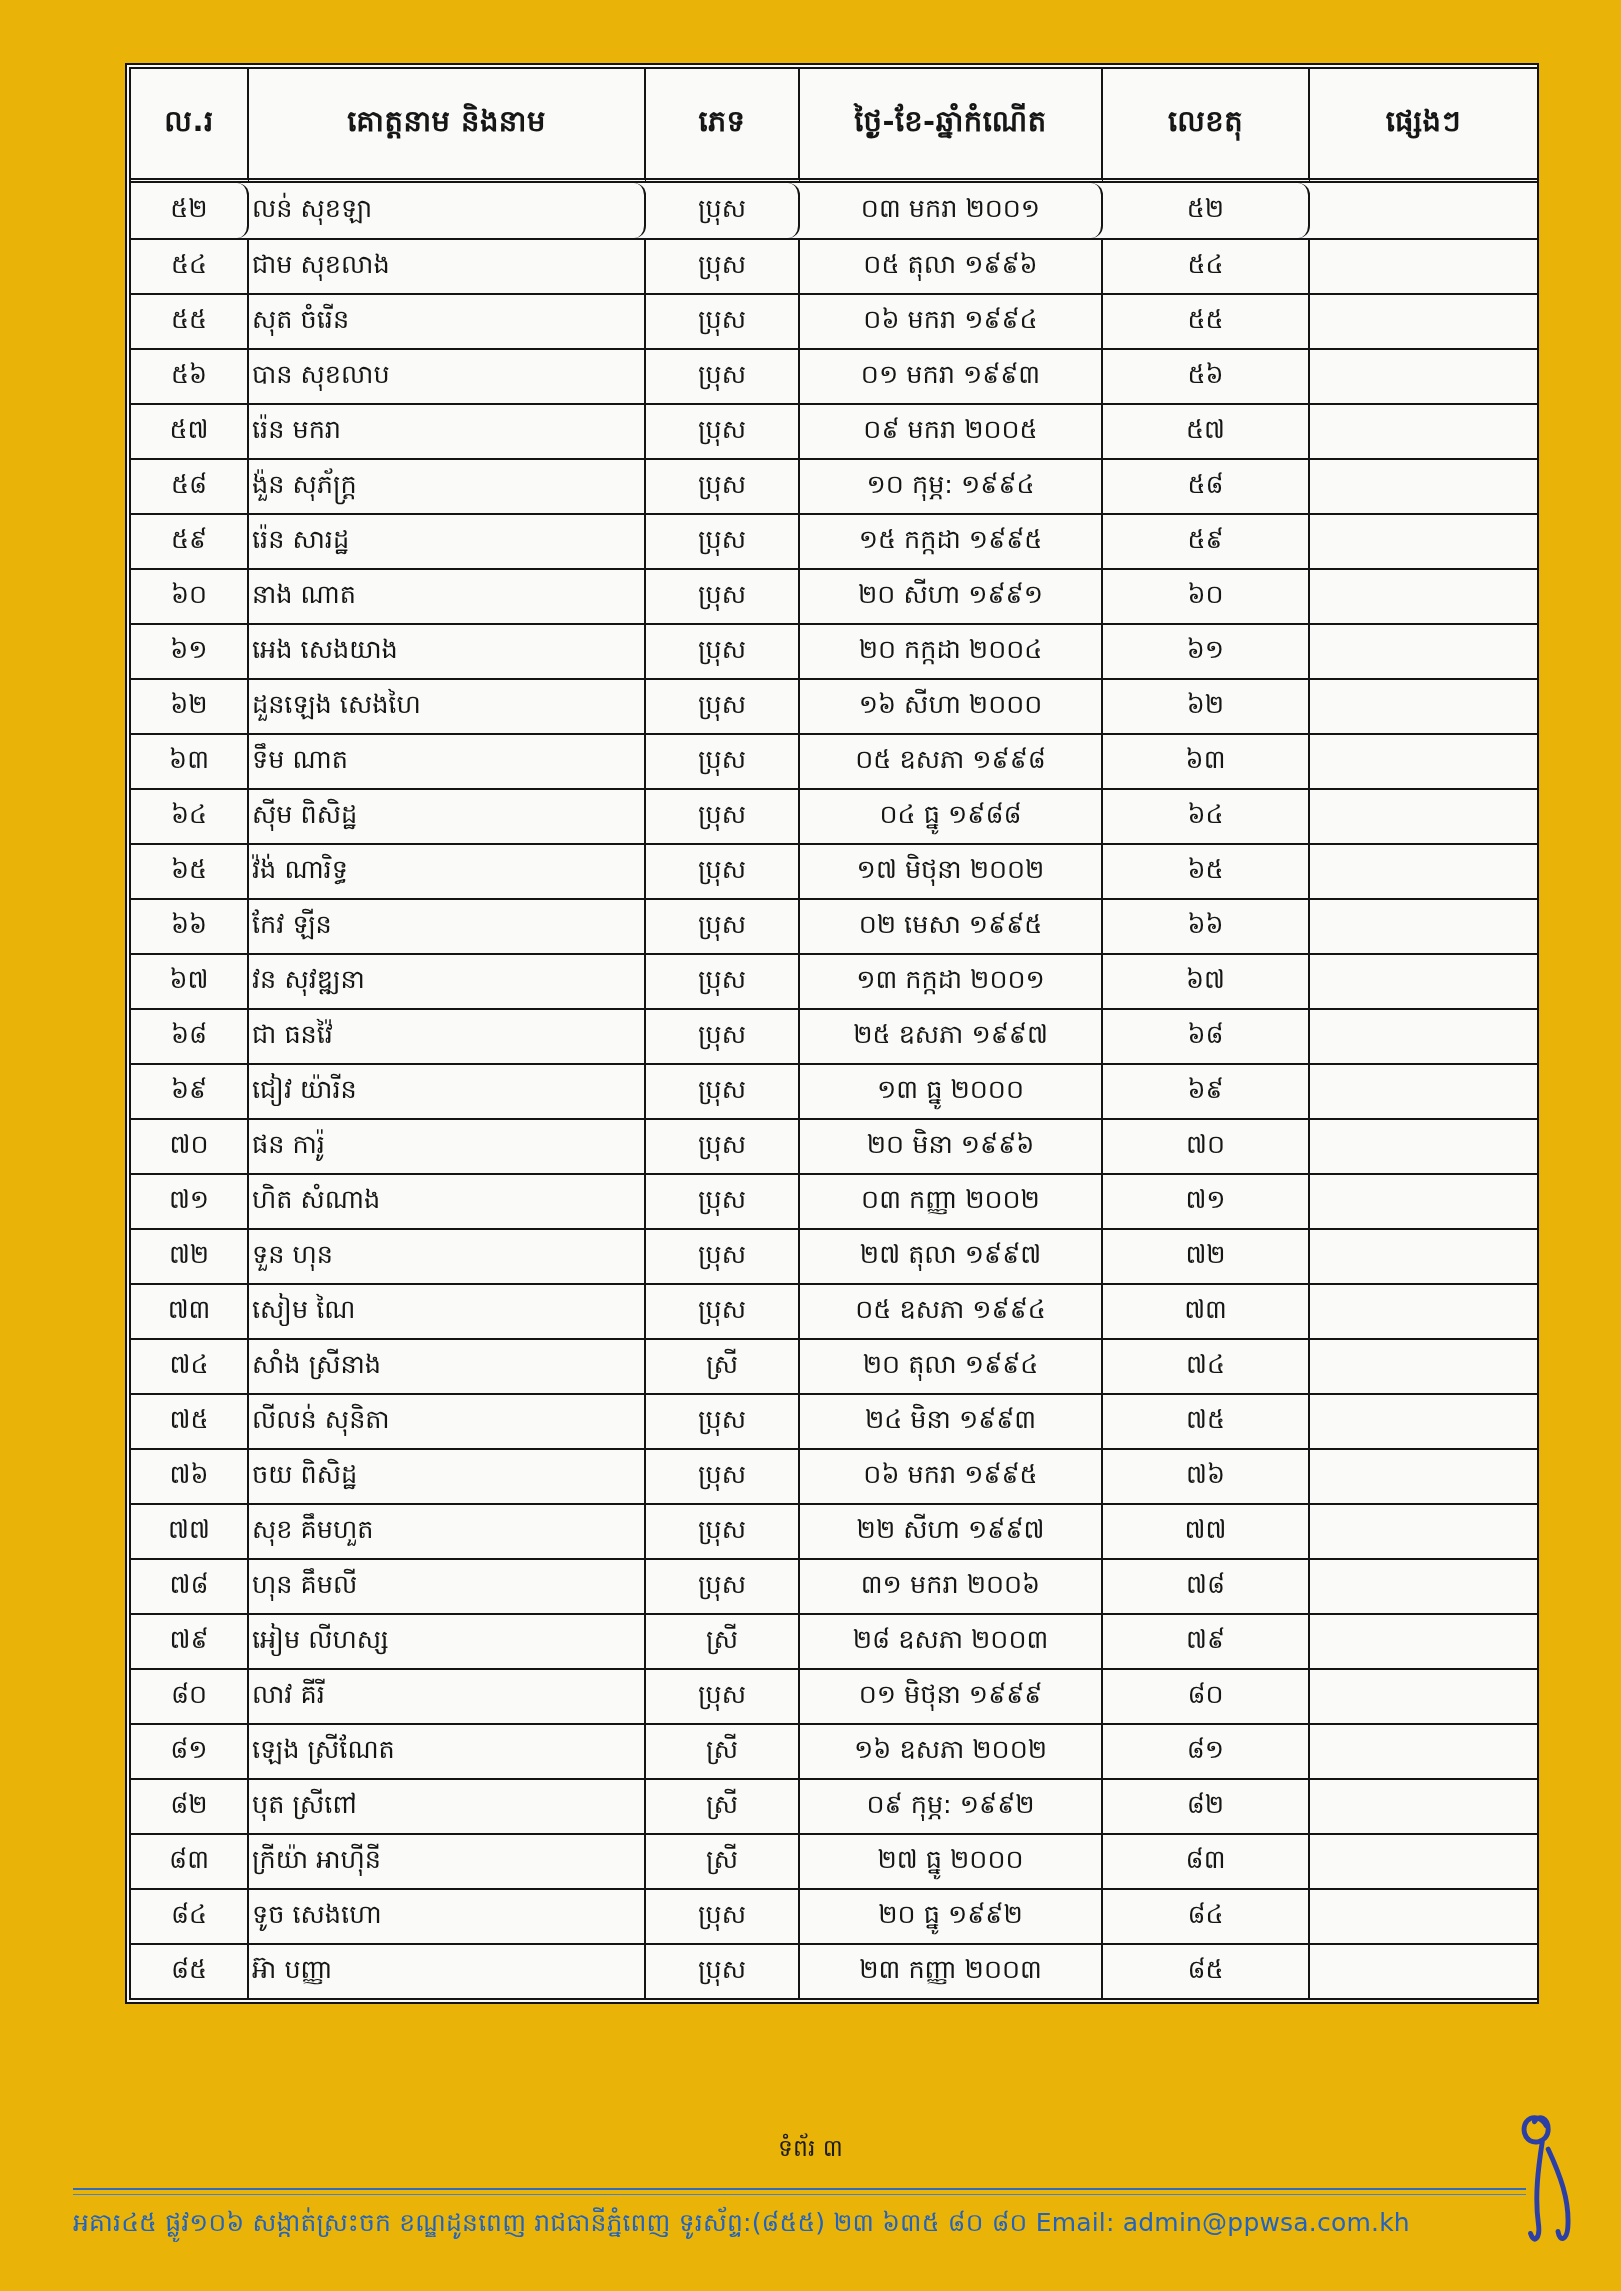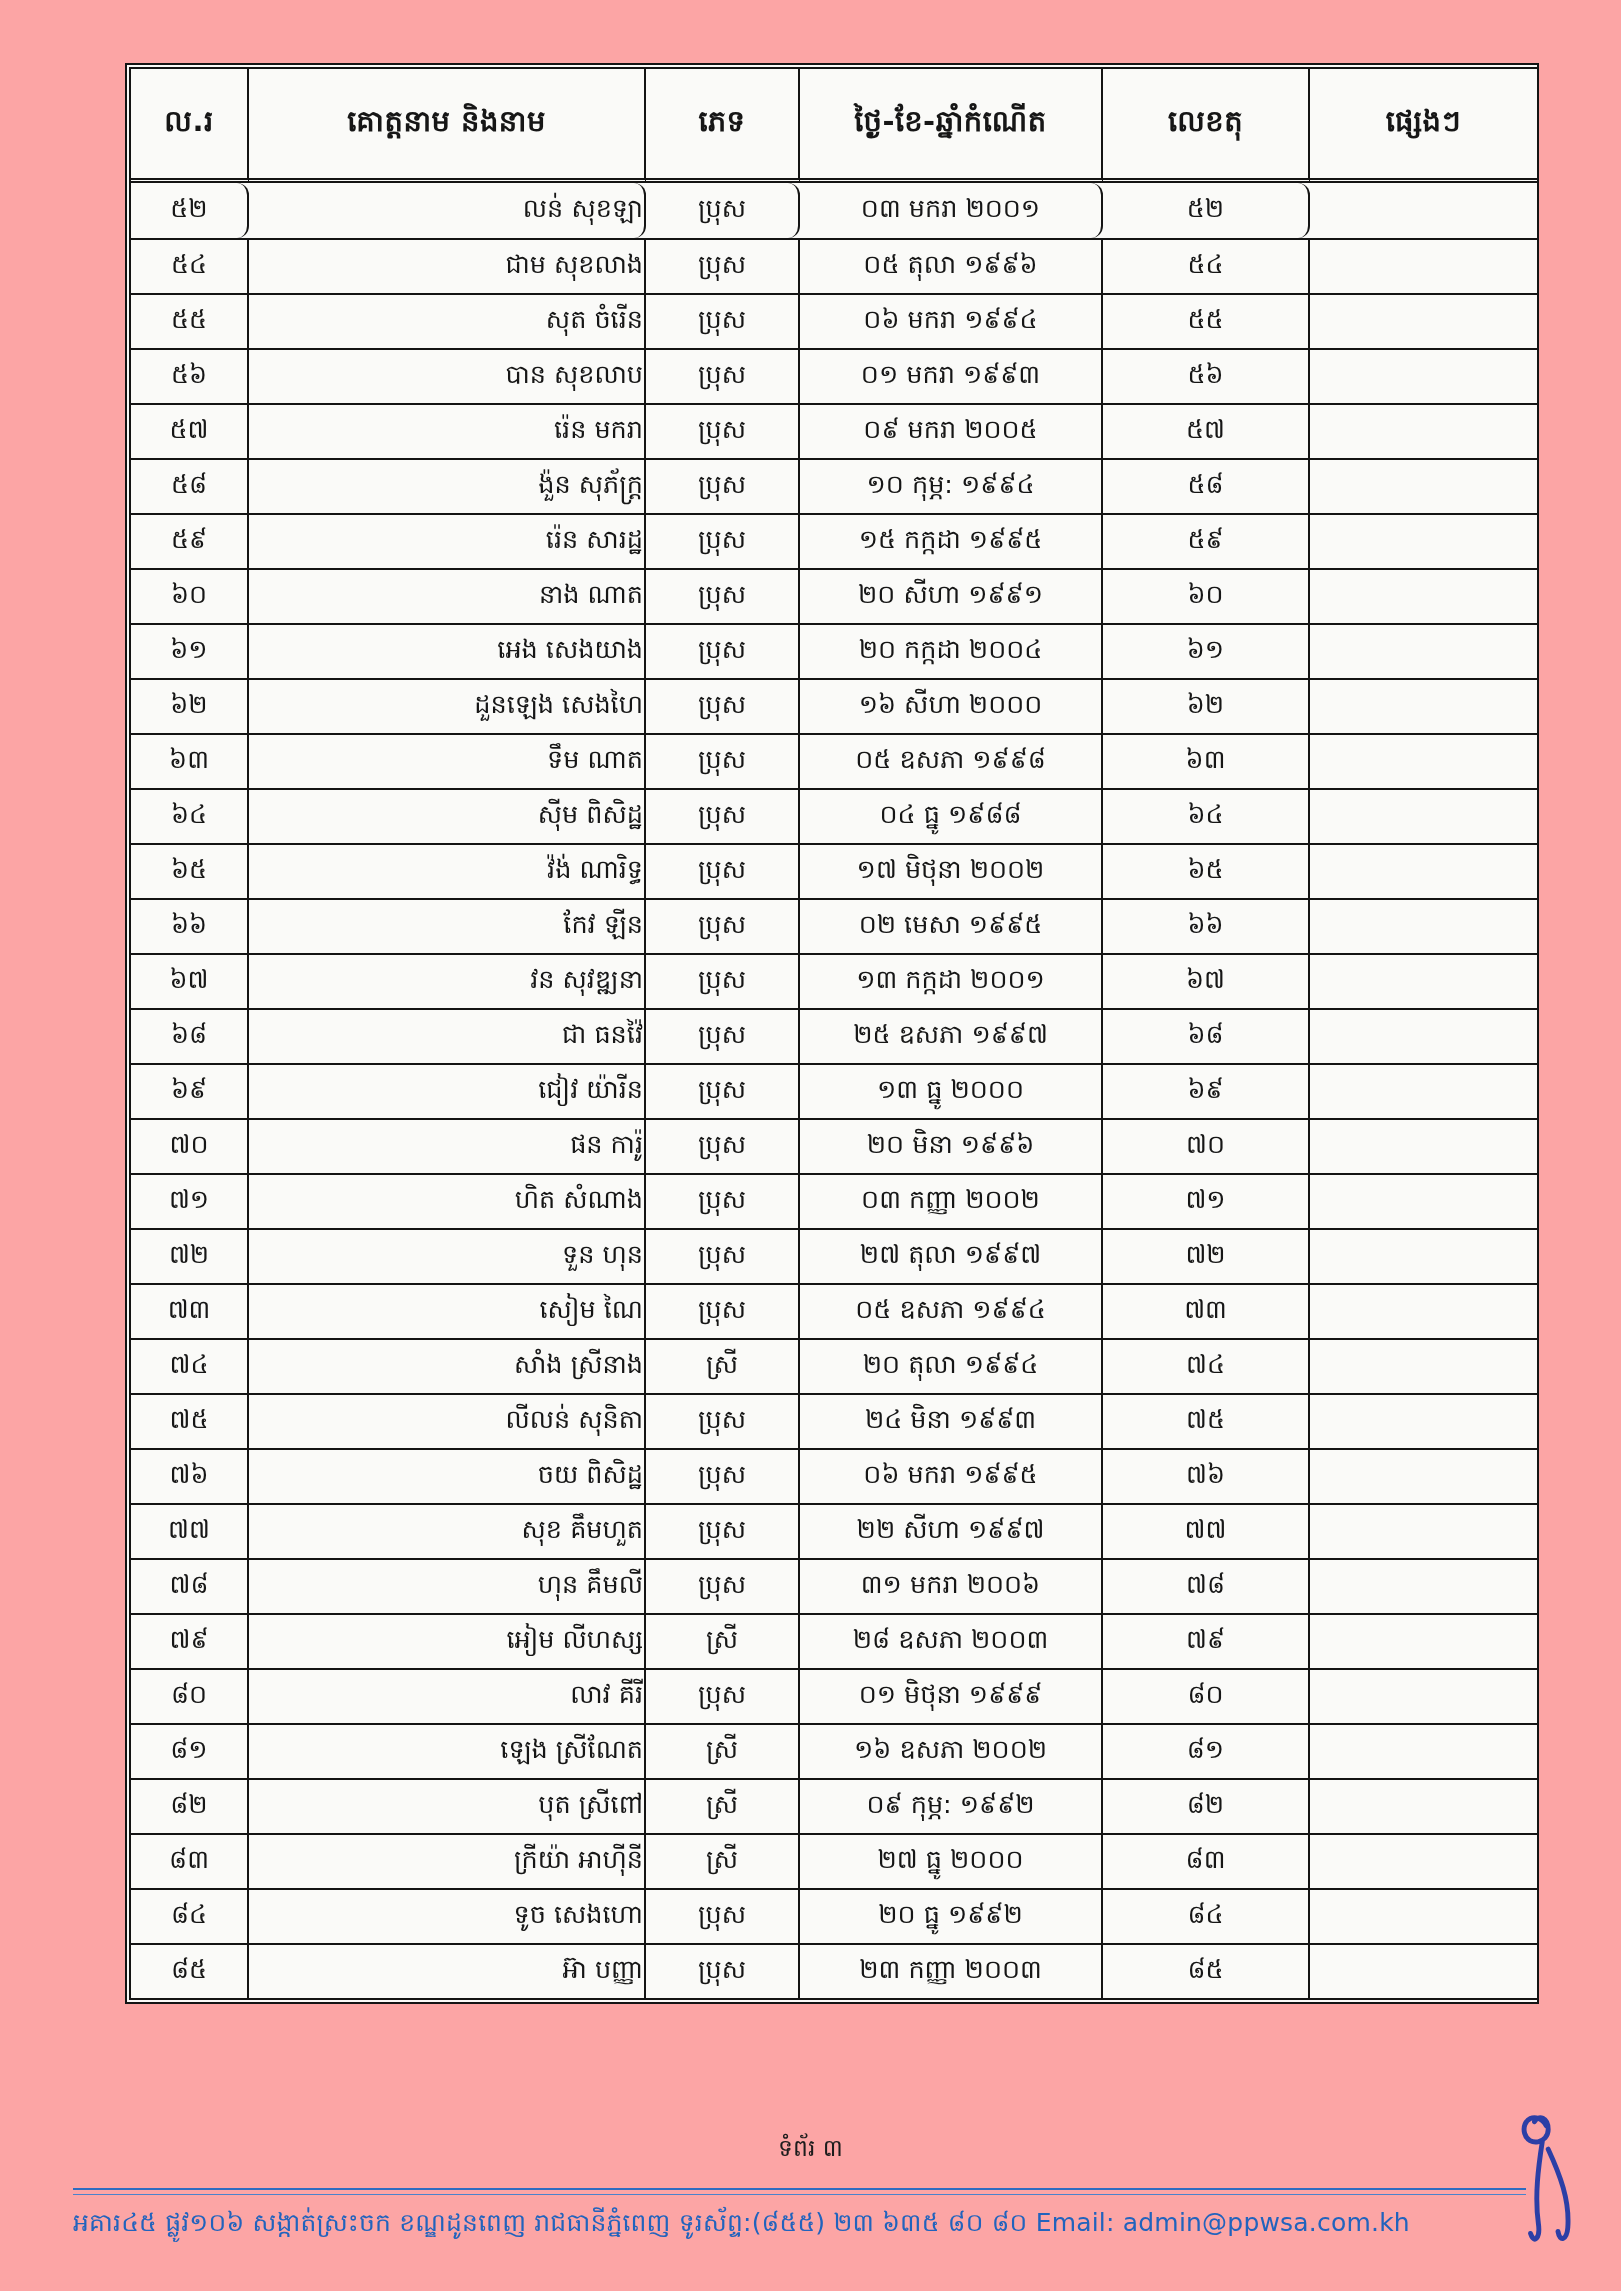--- a/index.html
+++ b/index.html
@@ -5,21 +5,21 @@
   html,body{margin:0;padding:0;}
   body{
     background:#e8e8e4;
     font-family:"DejaVu Sans", sans-serif;
   }
   .sheet{
     position:relative;
     width:1621px;
     height:2292px;
     margin:0 auto;
-    background:#fca5a5;
+    background:#eab308;
     color:#161616;
     overflow:hidden;
   }
   
   .tbl-wrap{
     position:absolute;
     left:125px; top:63px;
     width:1406px;
     border:2px solid #141414;
     padding:2px;
@@ -50,21 +50,21 @@
     letter-spacing:0.5px;
   }
   .tbl tbody td{
     height:55px;
     border-top:2px solid #141414;
     font-size:25.5px;
     vertical-align:middle;
   }
   .tbl tbody tr:first-child td{border-top:none;border-radius:12px;}
   .cell-center{text-align:center;}
-  .cell-name{text-align:right;padding-left:35px;margin-left:16px;}
+  .cell-name{text-align:left;padding-left:3px;margin-left:16px;}
   .page-number{
     position:absolute;
     left:0; right:0;
     top:2133px;
     text-align:center;
     font-size:23.5px;
     color:#1c1c1c;
   }
   .footer-rule{
     position:absolute;

